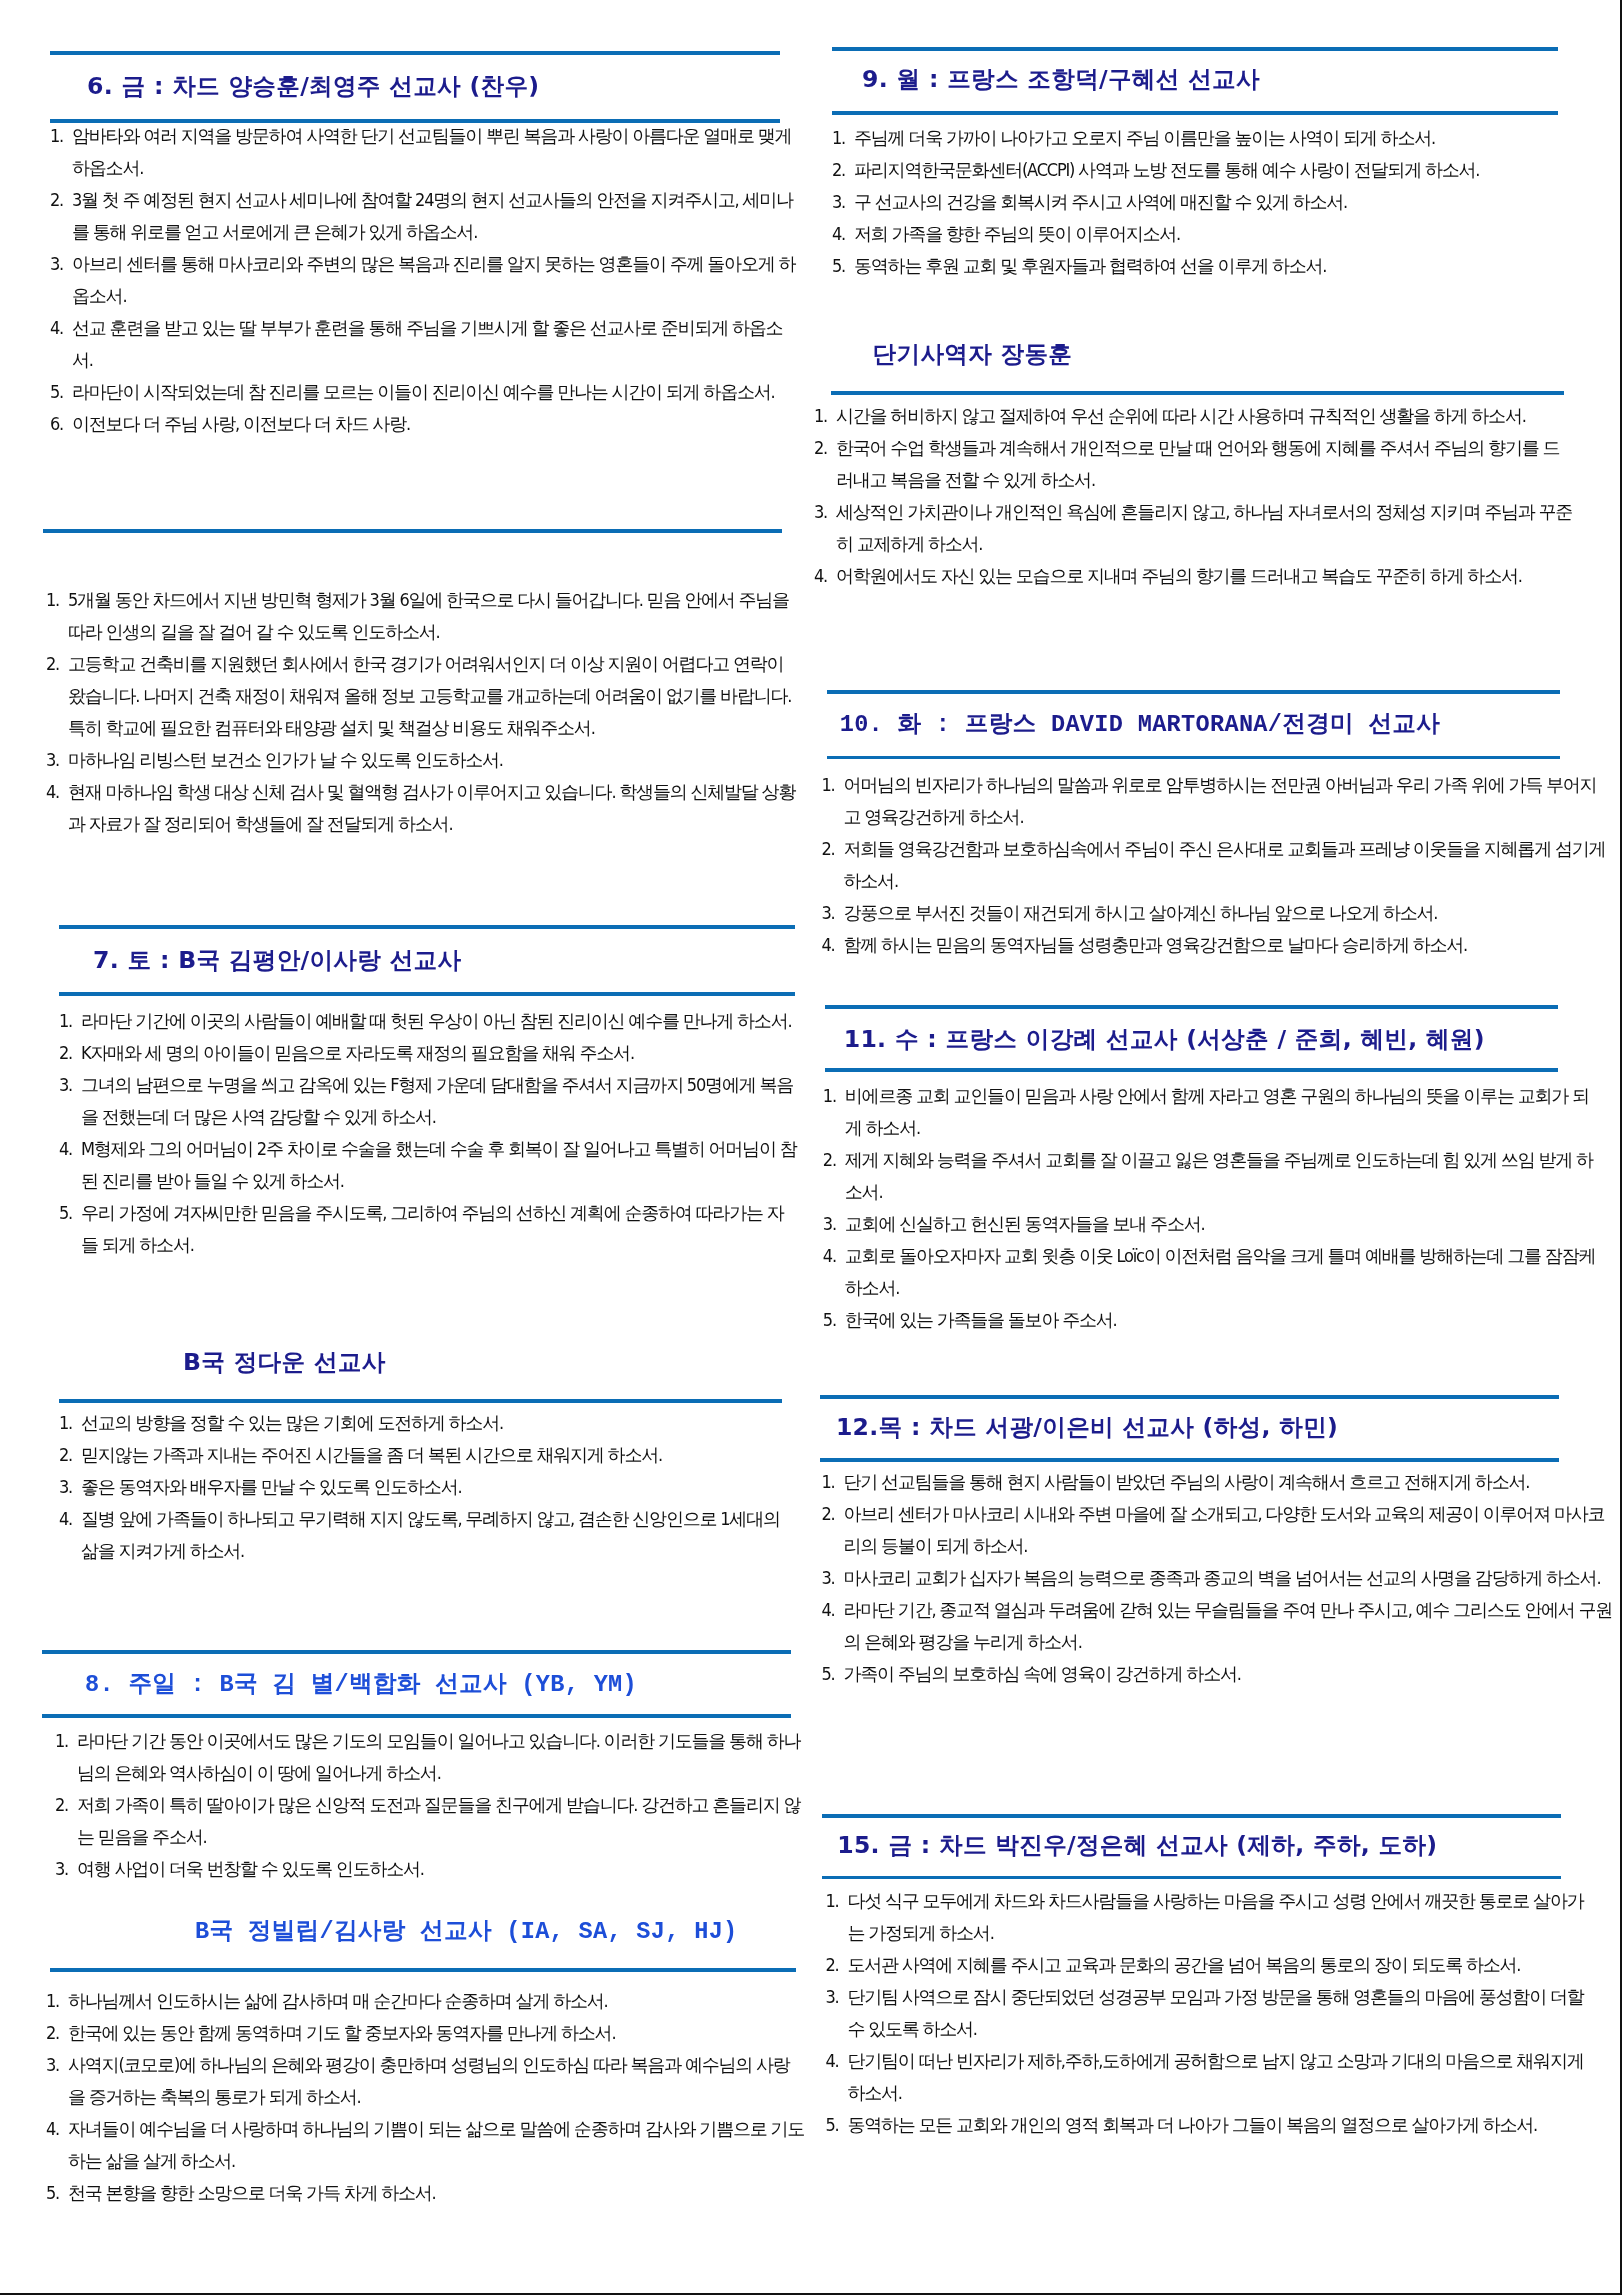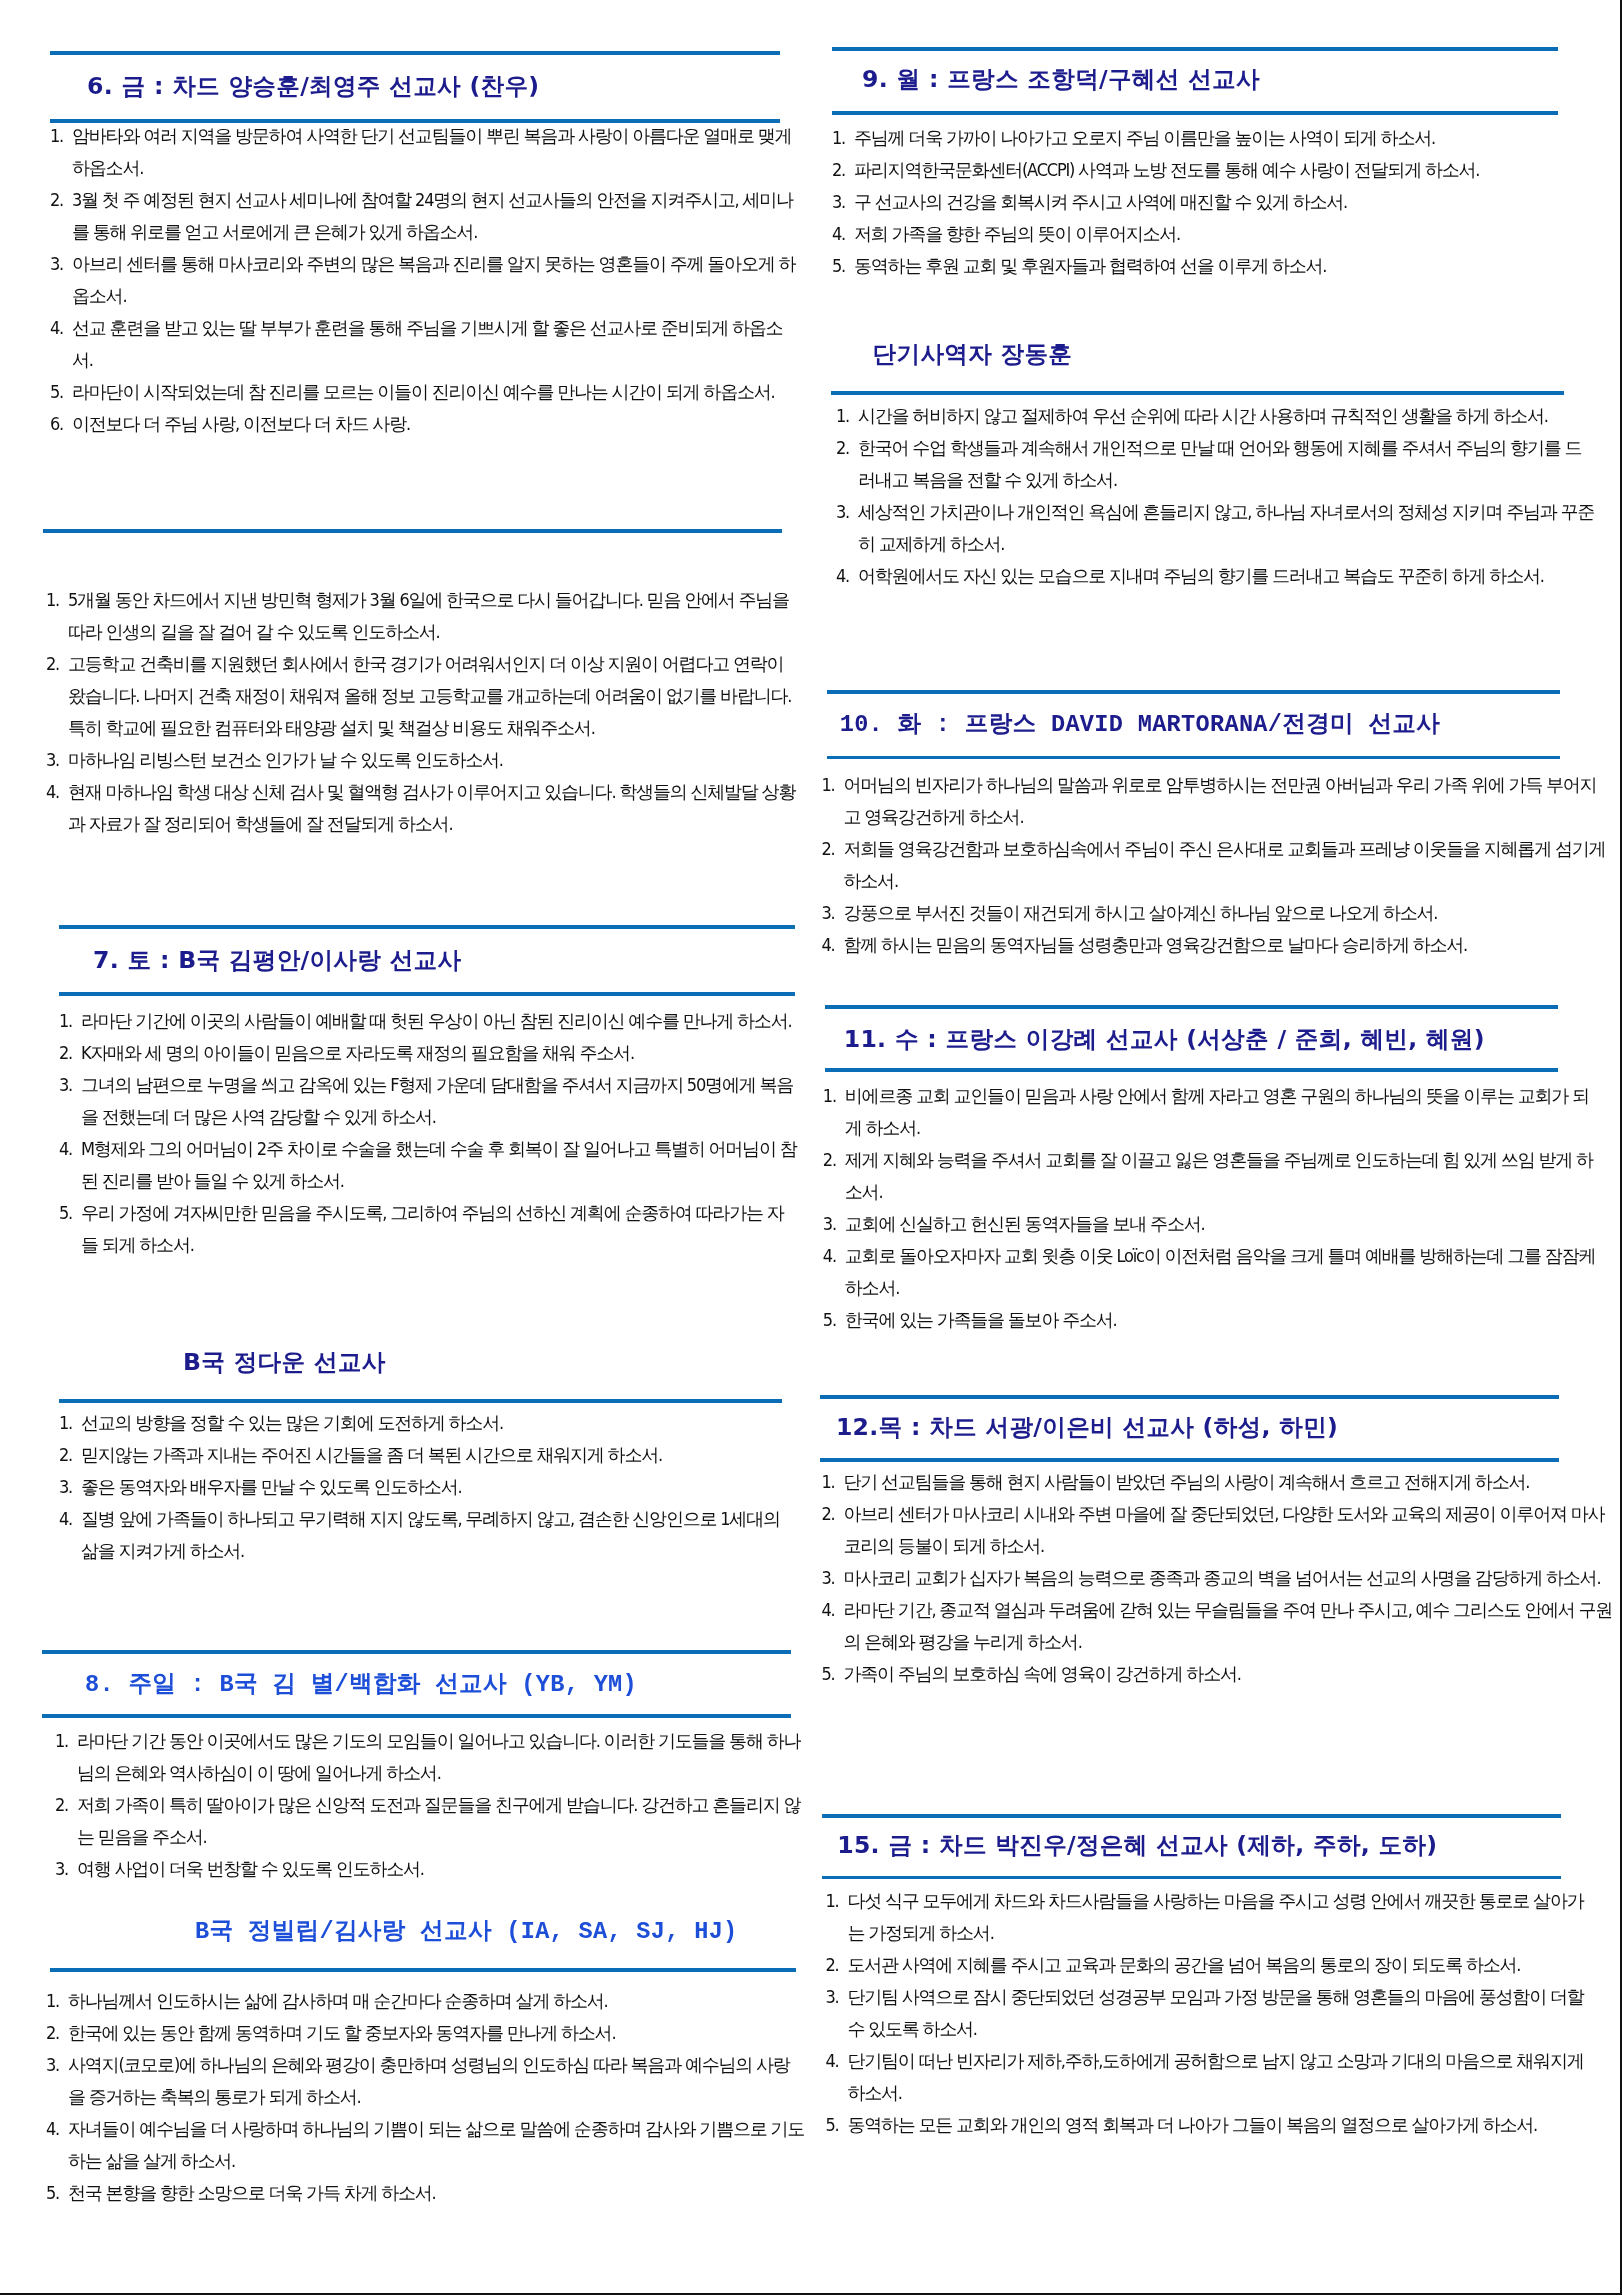--- a/index.html
+++ b/index.html
@@ -124,21 +124,21 @@
     <li><span class="num">2.</span><span>파리지역한국문화센터(ACCPI) 사역과 노방 전도를 통해 예수 사랑이 전달되게 하소서.</span></li>
     <li><span class="num">3.</span><span>구 선교사의 건강을 회복시켜 주시고 사역에 매진할 수 있게 하소서.</span></li>
     <li><span class="num">4.</span><span>저희 가족을 향한 주님의 뜻이 이루어지소서.</span></li>
     <li><span class="num">5.</span><span>동역하는 후원 교회 및 후원자들과 협력하여 선을 이루게 하소서.</span></li>
   </ol>
 
   <div class="section" style="left:19.6px; top:340px; width:733px;">
     <div class="title blue" style="margin-left:42px;">단기사역자   장동훈</div>
     <div class="rule" style="margin-top:22px;"></div>
   </div>
-  <ol class="items" style="position:absolute; left:25px; top:400px; width:759px;">
+  <ol class="items" style="position:absolute; left:3px; top:400px; width:759px;">
     <li><span class="num">1.</span><span>시간을 허비하지 않고 절제하여 우선 순위에 따라 시간 사용하며 규칙적인 생활을 하게 하소서.</span></li>
     <li><span class="num">2.</span><span>한국어 수업 학생들과 계속해서 개인적으로 만날 때 언어와 행동에 지혜를 주셔서 주님의 향기를 드러내고 복음을 전할 수 있게 하소서.</span></li>
     <li><span class="num">3.</span><span>세상적인 가치관이나 개인적인 욕심에 흔들리지 않고, 하나님 자녀로서의 정체성 지키며 주님과 꾸준히 교제하게 하소서.</span></li>
     <li><span class="num">4.</span><span>어학원에서도 자신 있는 모습으로 지내며 주님의 향기를 드러내고 복습도 꾸준히 하게 하소서.</span></li>
   </ol>
 
   <div class="section" style="left:15.7px; top:690px; width:733px;">
     <div class="rule"></div>
     <div class="title blue" style="margin:15.7px 0 0 13px;font-family:Liberation Mono, monospace;">10. 화 : 프랑스 DAVID MARTORANA/전경미 선교사</div>
     <div class="rule" style="margin-top:17px;"></div>
@@ -163,21 +163,21 @@
     <li><span class="num">5.</span><span>한국에 있는 가족들을 돌보아 주소서.</span></li>
   </ol>
 
   <div class="section" style="left:9.2px; top:1395px; width:739px;">
     <div class="rule"></div>
     <div class="title blue" style="margin:14.4px 0 0 15.7px;">12.목 : 차드 서광/이은비 선교사 (하성, 하민)</div>
     <div class="rule" style="margin-top:15.7px;"></div>
   </div>
   <ol class="items" style="position:absolute; left:10.5px; top:1466px; width:792px;">
     <li><span class="num">1.</span><span>단기 선교팀들을 통해 현지 사람들이 받았던 주님의 사랑이 계속해서 흐르고 전해지게 하소서.</span></li>
-    <li><span class="num">2.</span><span>아브리 센터가 마사코리 시내와 주변 마을에 잘 중단되었던, 다양한 도서와 교육의 제공이 이루어져 마사코리의 등불이 되게 하소서.</span></li>
+    <li><span class="num">2.</span><span>아브리 센터가 마사코리 시내와 주변 마을에 잘 소개되고, 다양한 도서와 교육의 제공이 이루어져 마사코리의 등불이 되게 하소서.</span></li>
     <li><span class="num">3.</span><span>마사코리 교회가 십자가 복음의 능력으로 종족과 종교의 벽을 넘어서는 선교의 사명을 감당하게 하소서.</span></li>
     <li><span class="num">4.</span><span>라마단 기간, 종교적 열심과 두려움에 갇혀 있는 무슬림들을 주여 만나 주시고, 예수 그리스도 안에서 구원의 은혜와 평강을 누리게 하소서.</span></li>
     <li><span class="num">5.</span><span>가족이 주님의 보호하심 속에 영육이 강건하게 하소서.</span></li>
   </ol>
 
   <div class="section" style="left:10.5px; top:1814px; width:739px;">
     <div class="rule"></div>
     <div class="title blue" style="margin:13px 0 0 15.7px;">15. 금 :  차드 박진우/정은혜 선교사 (제하, 주하, 도하)</div>
     <div class="rule" style="margin-top:15.7px;"></div>
   </div>

